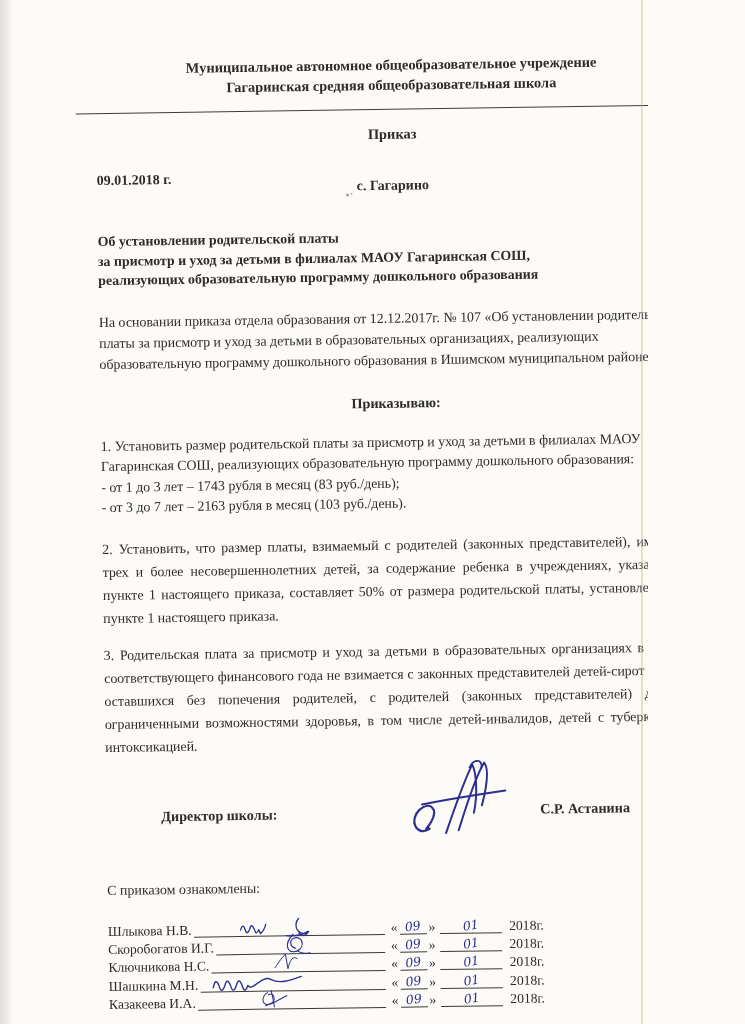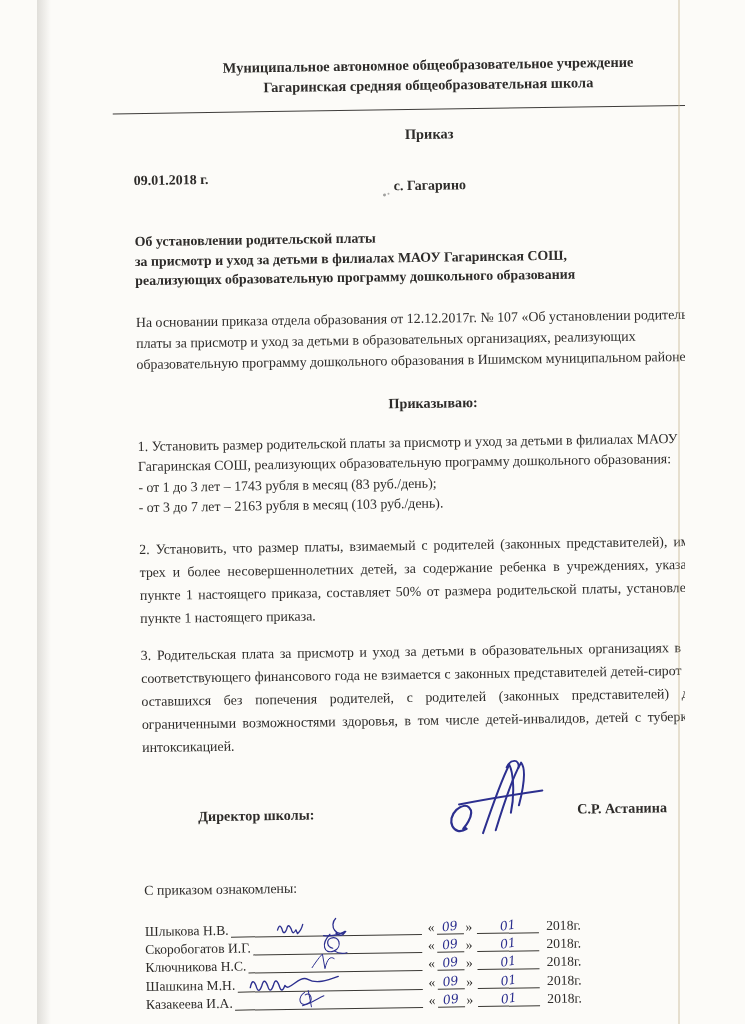--- a/index.html
+++ b/index.html
@@ -8,21 +8,20 @@
     overflow: hidden;
     background: #fcfbf8;
   }
   .sheet {
     position: relative;
     width: 648px; height: 1024px;
     background: #fcfbf8;
     font-family: "Liberation Serif", serif;
     color: #2e2c2a;
     overflow: hidden;
-    margin-left: 37px;
   }
   .edge-left {
     position: absolute; left: 0; top: 0; bottom: 0; width: 14px;
     background: linear-gradient(90deg, rgba(110,105,95,.20), rgba(110,105,95,0));
     z-index: 5;
   }
   .edge-right {
     position: absolute; right: 5px; top: 0; bottom: 0; width: 2px;
     background: rgba(195,178,140,.38);
     z-index: 5;

